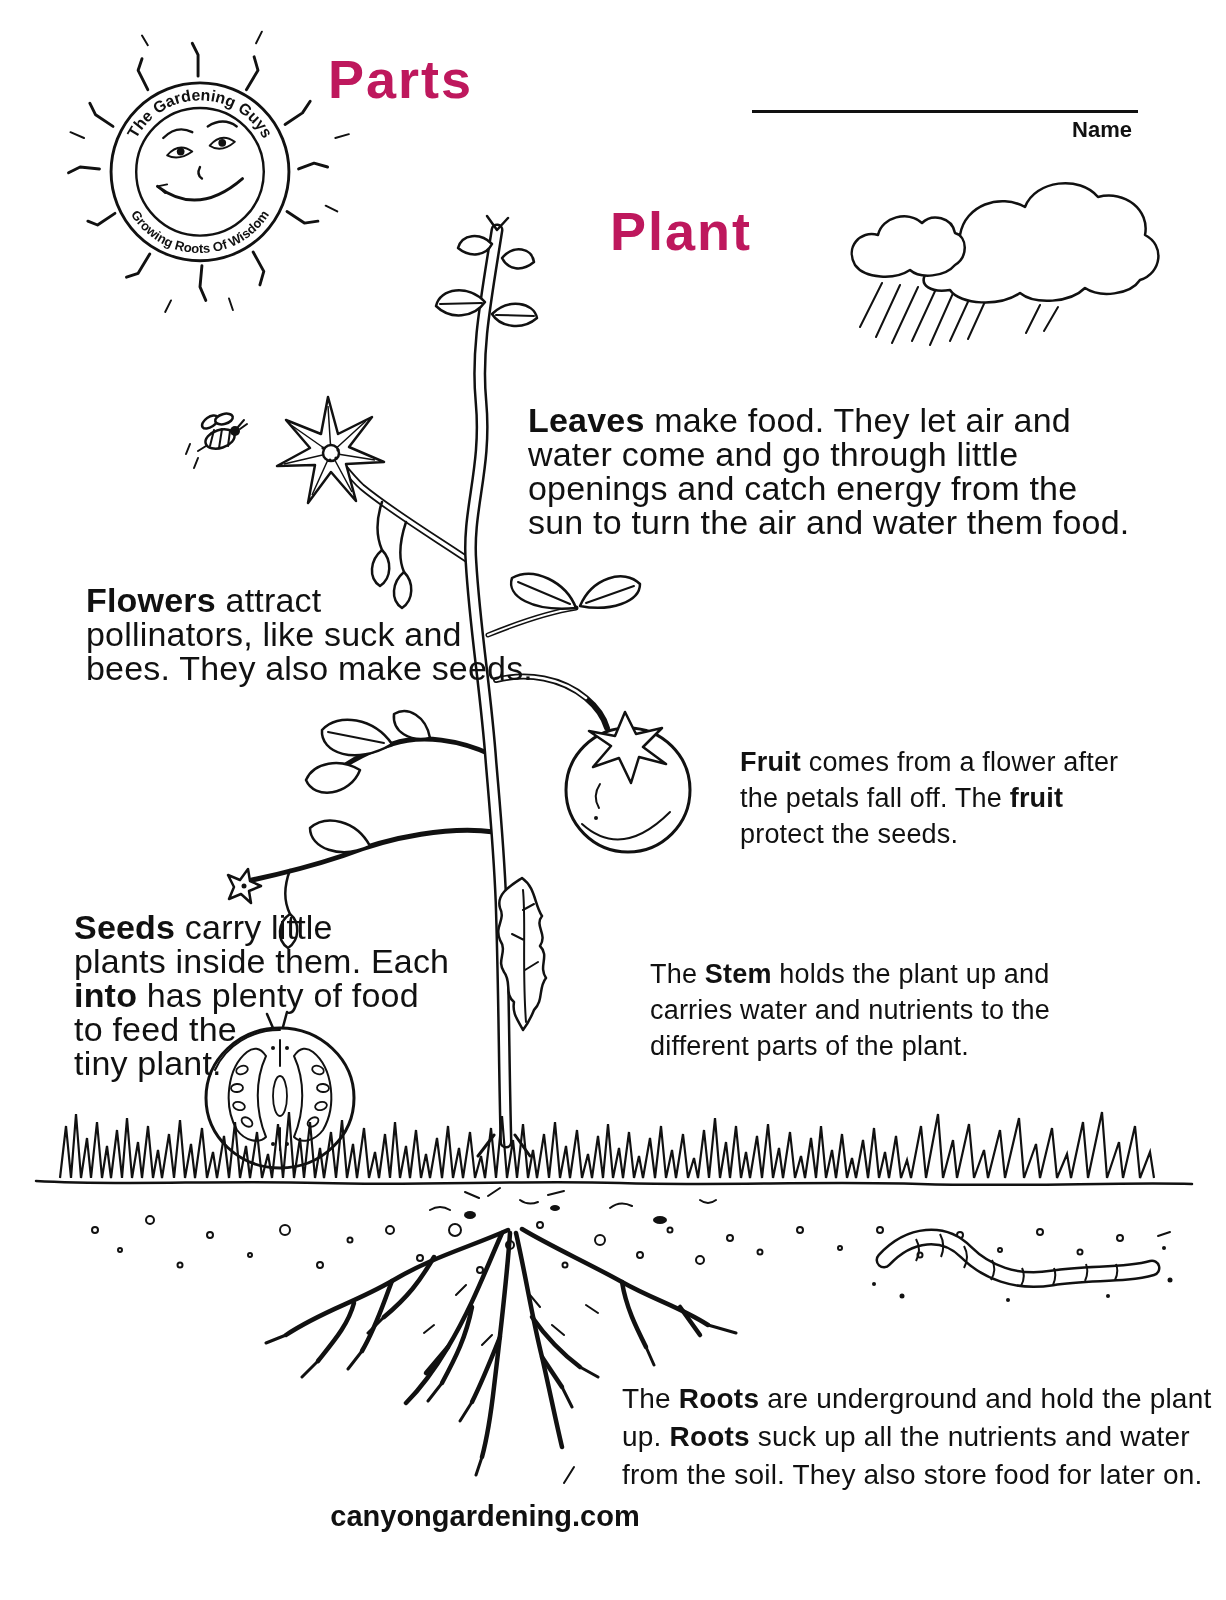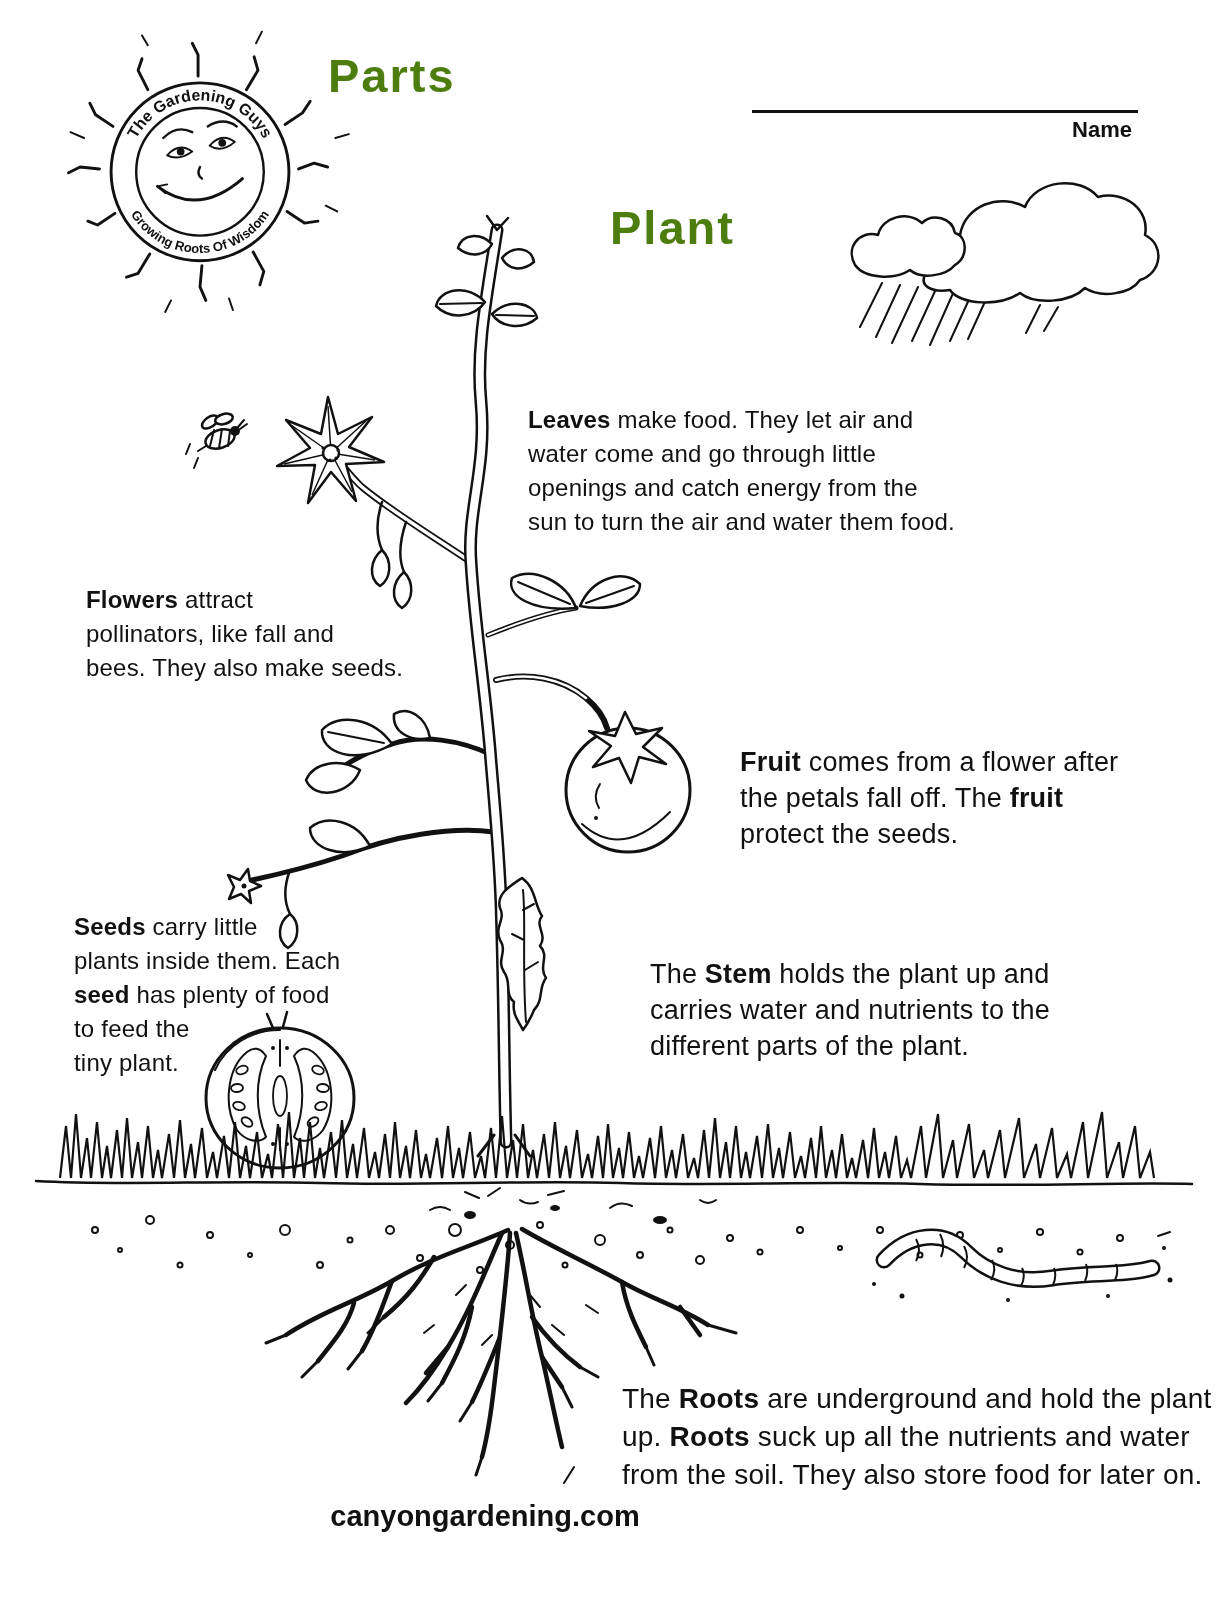--- a/index.html
+++ b/index.html
@@ -3,22 +3,22 @@
 <meta charset="utf-8">
 <style>
   html,body{margin:0;padding:0;background:#e8e8e8;}
   .page{
     position:relative;width:1226px;height:1600px;background:#ffffff;
     font-family:"Liberation Sans",sans-serif;color:#111;overflow:hidden;
     margin:0 auto;
   }
   .abs{position:absolute;}
   svg.abs{overflow:visible;}
-  .title-word{position:absolute;font-weight:bold;font-size:47px;letter-spacing:2px;color:#4d7c0f;}
-  .txt{position:absolute;font-size:24px;line-height:34px;white-space:nowrap;letter-spacing:.2px;}
+  .title-word{position:absolute;font-weight:bold;font-size:54px;letter-spacing:2px;color:#be185d;}
+  .txt{position:absolute;font-size:34px;line-height:34px;white-space:nowrap;letter-spacing:.2px;}
   .txt .b{font-weight:bold;}
   .txt-lg{font-size:27px;line-height:36px;}
   .txt-xl{font-size:28px;line-height:38px;margin-top:35px;}
   .name-wrap{position:absolute;left:752px;top:96px;width:386px;}
   .name-line{border-bottom:3px solid #111;height:14px;}
   .name-label{text-align:right;font-weight:bold;font-size:22px;padding:4px 6px 0 0;}
   .footer{position:absolute;left:0;top:1500px;width:970px;text-align:center;
           font-weight:bold;font-size:29px;}
   
   .ln{fill:none;stroke:#111;stroke-width:2.5;stroke-linecap:round;stroke-linejoin:round;}
@@ -292,34 +292,34 @@
 
   <div class="txt" style="left:528px;top:403px;">
     <span class="b">Leaves</span><span> make food. They let air and</span><br>
     <span>water come and go through little</span><br>
     <span>openings and catch energy from the</span><br>
     <span>sun to turn the air and water them food.</span>
   </div>
 
   <div class="txt" style="left:86px;top:583px;">
     <span class="b">Flowers</span><span> attract</span><br>
-    <span>pollinators, like fall and</span><br>
+    <span>pollinators, like suck and</span><br>
     <span>bees. They also make seeds.</span>
   </div>
 
   <div class="txt txt-lg" style="left:740px;top:744px;">
     <span class="b">Fruit</span><span> comes from a flower after</span><br>
     <span>the petals fall off. The </span><span class="b">fruit</span><br>
     <span>protect the seeds.</span>
   </div>
 
   <div class="txt" style="left:66px;top:910px;margin-left:8px;">
     <span class="b">Seeds</span><span> carry little</span><br>
     <span>plants inside them. Each</span><br>
-    <span class="b">seed</span><span> has plenty of food</span><br>
+    <span class="b">into</span><span> has plenty of food</span><br>
     <span>to feed the</span><br>
     <span>tiny plant.</span>
   </div>
 
   <div class="txt txt-lg" style="left:650px;top:956px;">
     <span>The </span><span class="b">Stem</span><span> holds the plant up and</span><br>
     <span>carries water and nutrients to the</span><br>
     <span>different parts of the plant.</span>
   </div>
 

